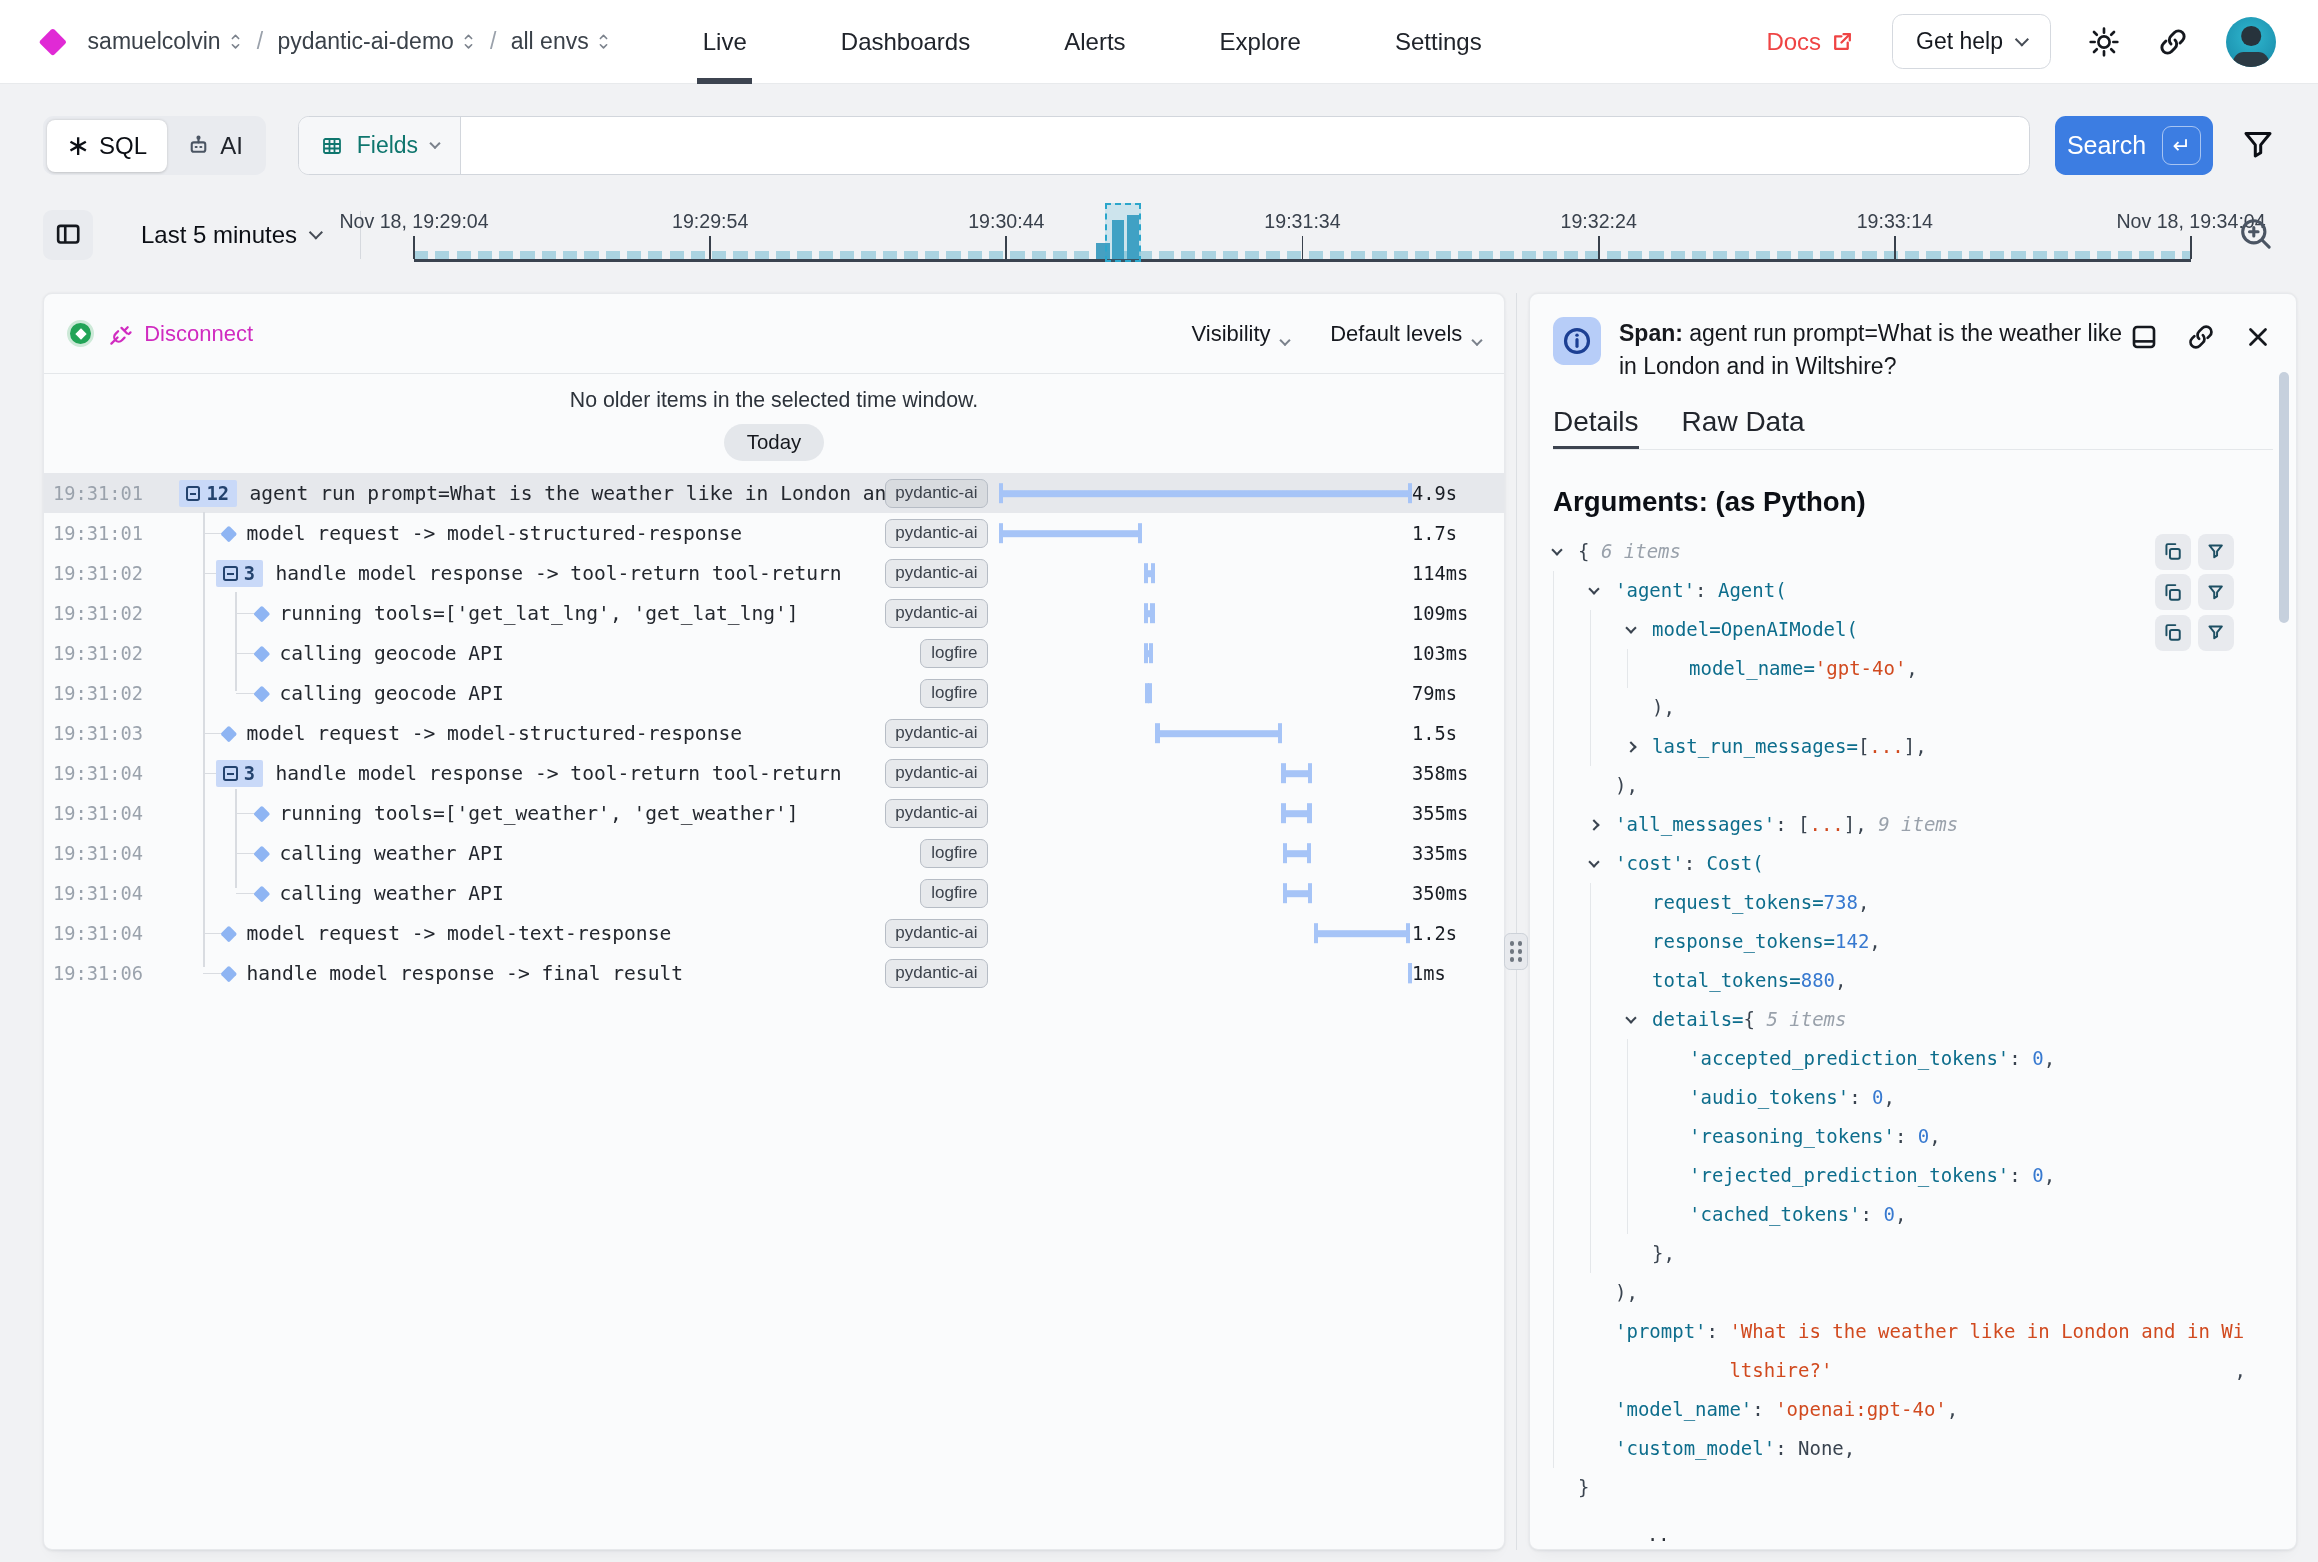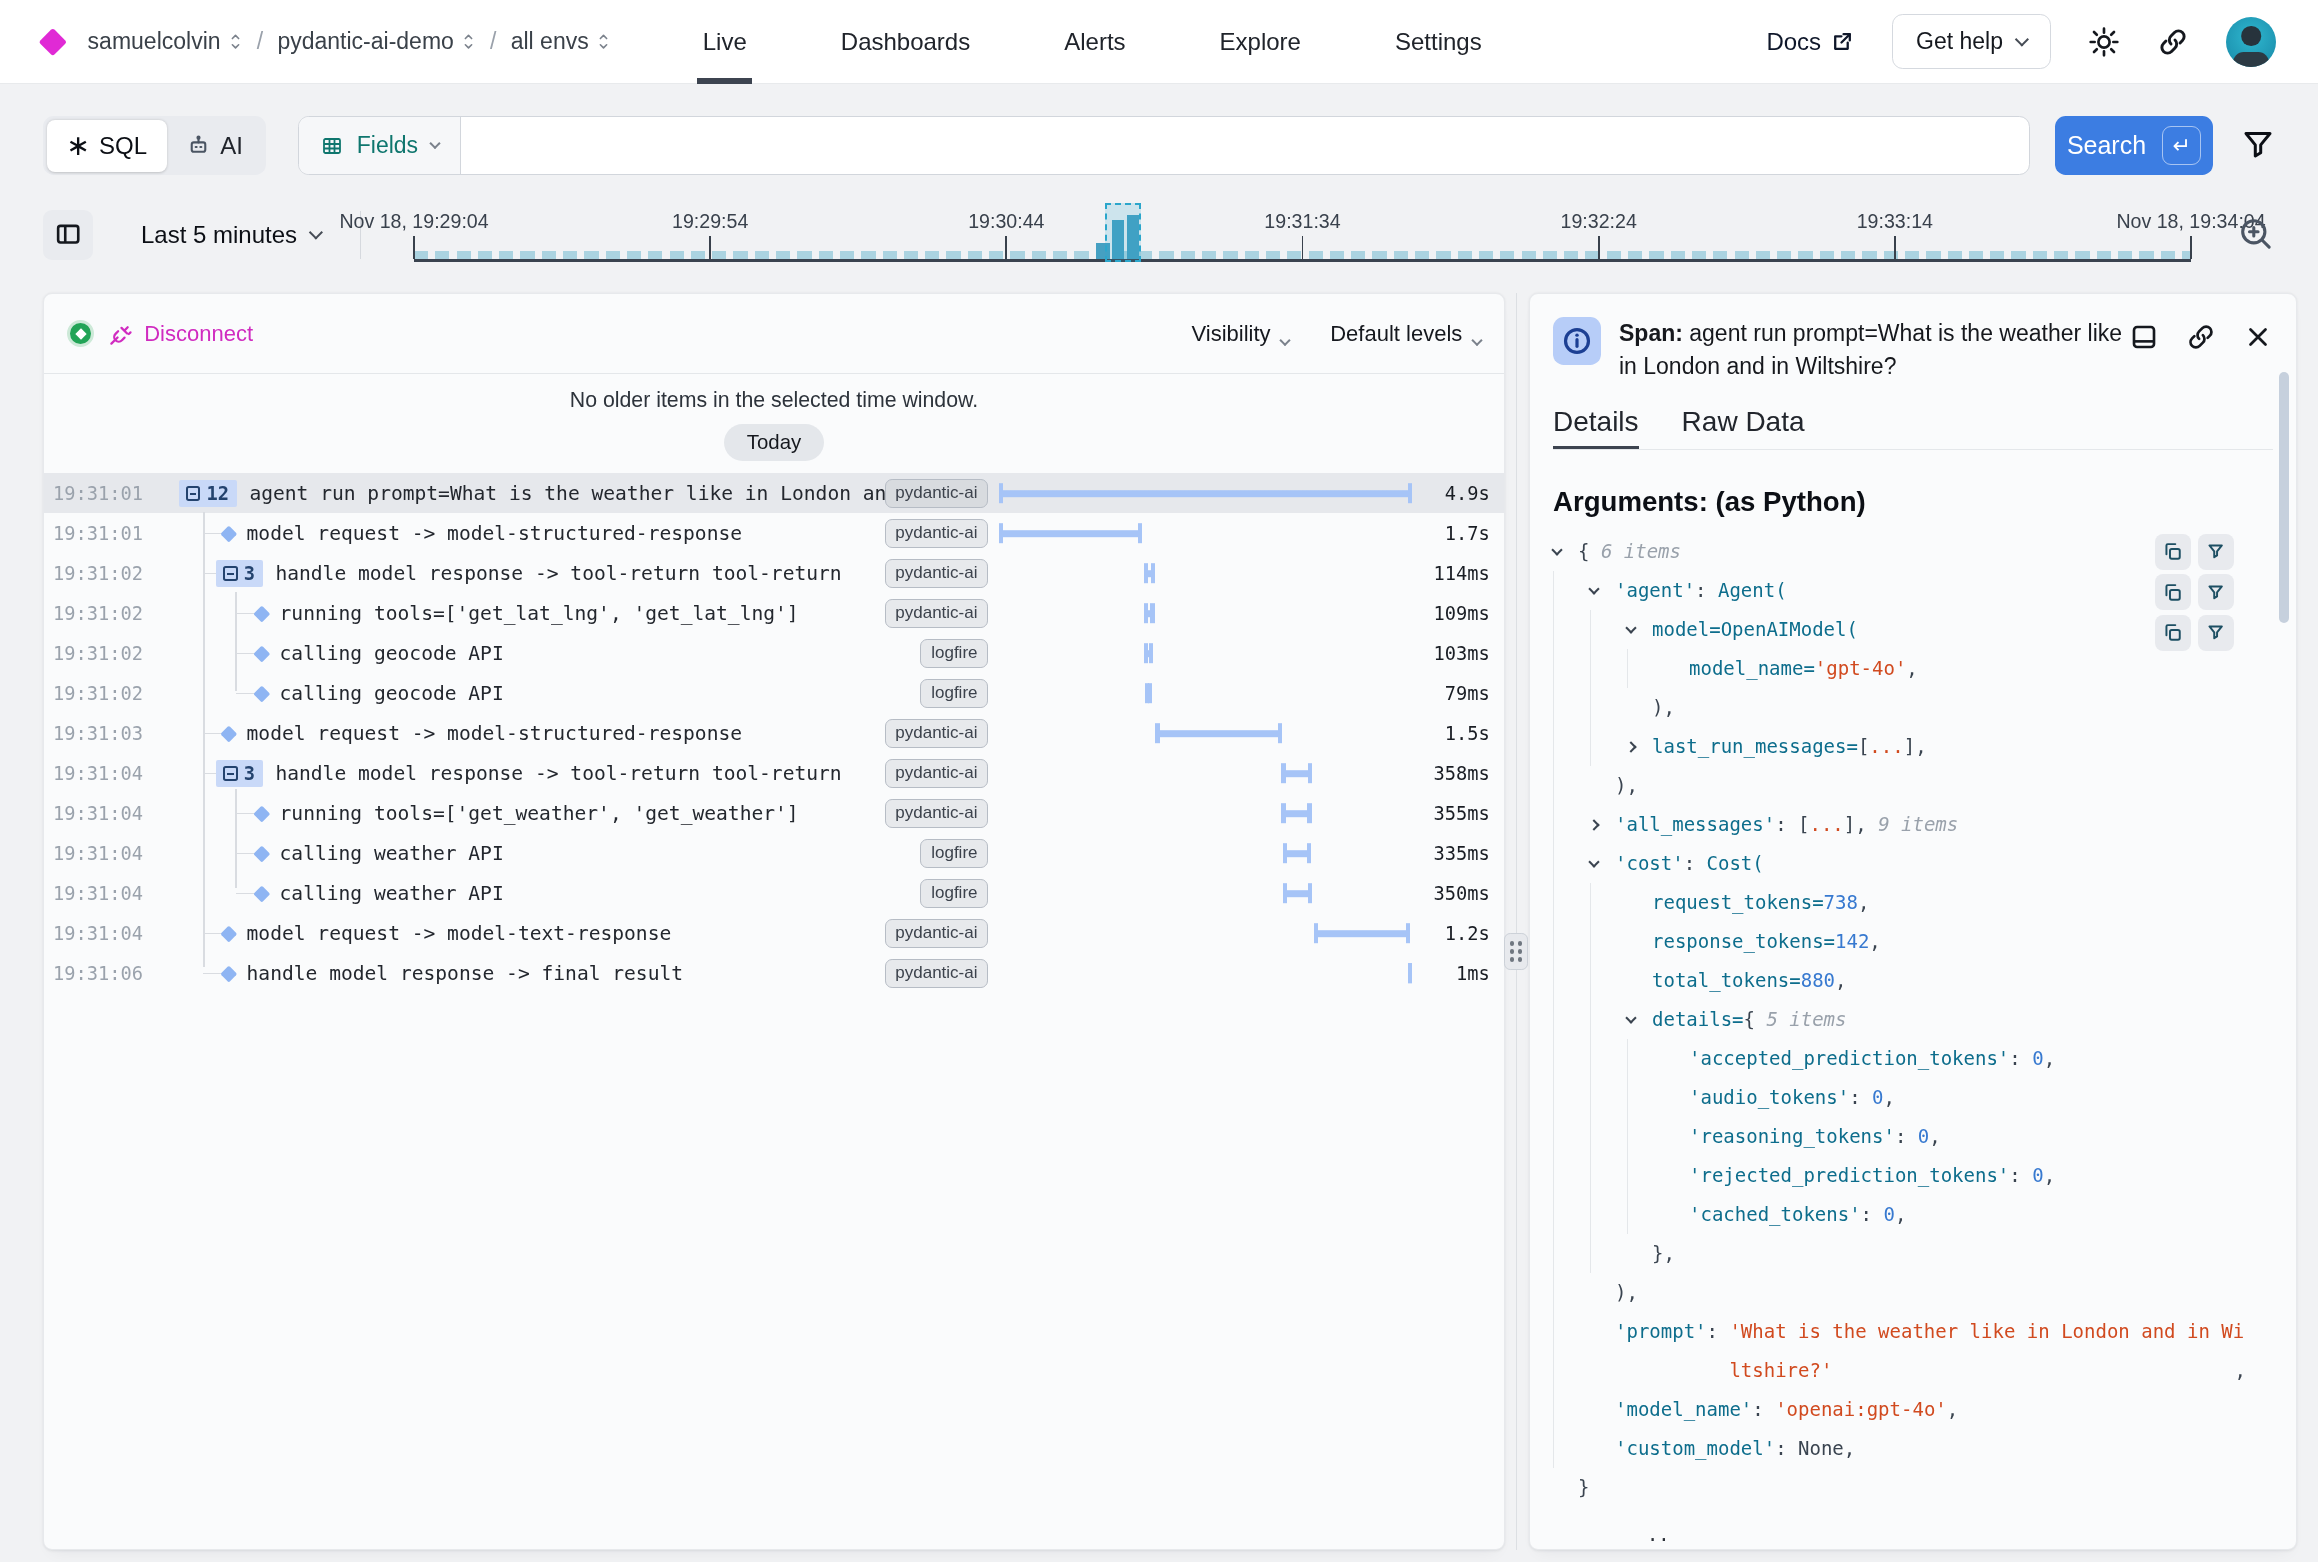--- a/index.html
+++ b/index.html
@@ -11,21 +11,21 @@
   .logo { width:19.6px; height:19.6px; background:#e02ad5; transform:rotate(45deg); border-radius:2.7px; margin-right:25px; flex-shrink:0; }
   .crumbs { display:flex; align-items:center; font-size:23px; color:#3a4149; }
   .crumb { display:inline-flex; align-items:center; gap:7.1px; cursor:pointer; }
   .crumb svg { width:15px; height:21.3px; color:#7b828c; }
   .sep { color:#9aa1ab; margin:0 14.2px; }
   .nav { display:flex; margin-left:92px; gap:94px; height:84px; }
   .nav-item { position:relative; display:flex; align-items:center; font-size:24px; color:#20242b; cursor:pointer; }
   .nav-item.active { font-weight:500; }
   .nav-item.active::after { content:""; position:absolute; left:-5.3px; right:-5.3px; bottom:0; height:5.3px; background:#3d4450; }
   .hdr-right { margin-left:auto; display:flex; align-items:center; gap:37px; }
-  .docs { display:flex; align-items:center; gap:9px; font-size:24px; color:#0f172a; cursor:pointer; }
+  .docs { display:flex; align-items:center; gap:9px; font-size:24px; color:#ef4444; cursor:pointer; }
   .docs svg { width:25px; height:25px; }
   .gethelp { display:flex; align-items:center; gap:14.2px; height:55px; padding:0 23px; border:1.3px solid #d5d9df; border-radius:10.7px; font-size:23px; color:#15181e; background:#fff; cursor:pointer; }
   .chev { display:inline-block; width:9.8px; height:9.8px; border-right:2.2px solid #464c55; border-bottom:2.2px solid #464c55; transform:rotate(45deg) translate(-1.8px,-1.8px); }
   .icon-btn { background:none; border:none; color:#15181e; cursor:pointer; display:flex; align-items:center; }
   .icon-btn svg { width:32px; height:32px; }
   .avatar { width:50px; height:50px; border-radius:50%; background:radial-gradient(circle at 50% 40%, #2fb7cf, #1787a6); position:relative; overflow:hidden; cursor:pointer; }
   .avatar::before { content:""; position:absolute; top:9.8px; left:50%; transform:translateX(-50%); width:19.6px; height:19.6px; border-radius:50%; background:#27333c; }
   .avatar::after { content:""; position:absolute; bottom:-8px; left:50%; transform:translateX(-50%); width:36px; height:23px; border-radius:10.7px; background:#2c3a44; }
 
   
@@ -96,21 +96,21 @@
   .badge .sqm::after { content:""; position:absolute; left:1.8px; right:1.8px; top:50%; height:2px; margin-top:-0.9px; background:#24436e; }
   .diamond { width:11.6px; height:11.6px; background:#8fb5f3; transform:rotate(45deg); border-radius:1.8px; flex-shrink:0; }
   .lbl { margin-left:12.4px; overflow:hidden; }
   .tag { margin-left:auto; margin-right:10.7px; flex-shrink:0; font-size:17px; color:#3c424c; background:#e7e9ec; border:1.3px solid #b6bcc5; border-radius:7.1px; padding:3.6px 9.8px; font-family:"Liberation Sans",sans-serif; }
   .row.selected .tag { background:#d8dbdf; }
   .gantt { width:413px; flex-shrink:0; position:relative; height:100%; }
   .bar { position:absolute; top:50%; transform:translateY(-50%); height:19.6px; min-width:4.4px;
     background:linear-gradient(#a6c4f7,#a6c4f7) center/100% 7.1px no-repeat; }
   .bar::before, .bar::after { content:""; position:absolute; top:0; bottom:0; width:4.4px; background:#a6c4f7; }
   .bar::before { left:0; } .bar::after { right:0; }
-  .dur { width:92px; flex-shrink:0; text-align:right; padding-right:14.2px; font-family:"DejaVu Sans Mono",monospace; font-size:18.7px; color:#191d24; }
+  .dur { width:92px; flex-shrink:0; text-align:left; padding-right:14.2px; font-family:"DejaVu Sans Mono",monospace; font-size:18.7px; color:#191d24; }
 
   
   .panel-r { padding:23px; }
   .rp-head { display:flex; gap:18px; }
   .info-ico { width:48px; height:48px; border-radius:10.7px; background:#b7cdf8; color:#1c3f93; display:flex; align-items:center; justify-content:center; flex-shrink:0; }
   .info-ico svg { width:32px; height:32px; }
   .rp-title { font-size:23px; line-height:33px; color:#16181d; width:516px; }
   .rp-icons { position:absolute; right:23px; top:28.4px; display:flex; gap:27px; }
   .rp-icons .icon-btn svg { width:30px; height:30px; }
   .tabs { display:flex; gap:43px; margin-top:23px; border-bottom:1.3px solid #e4e7ea; }

